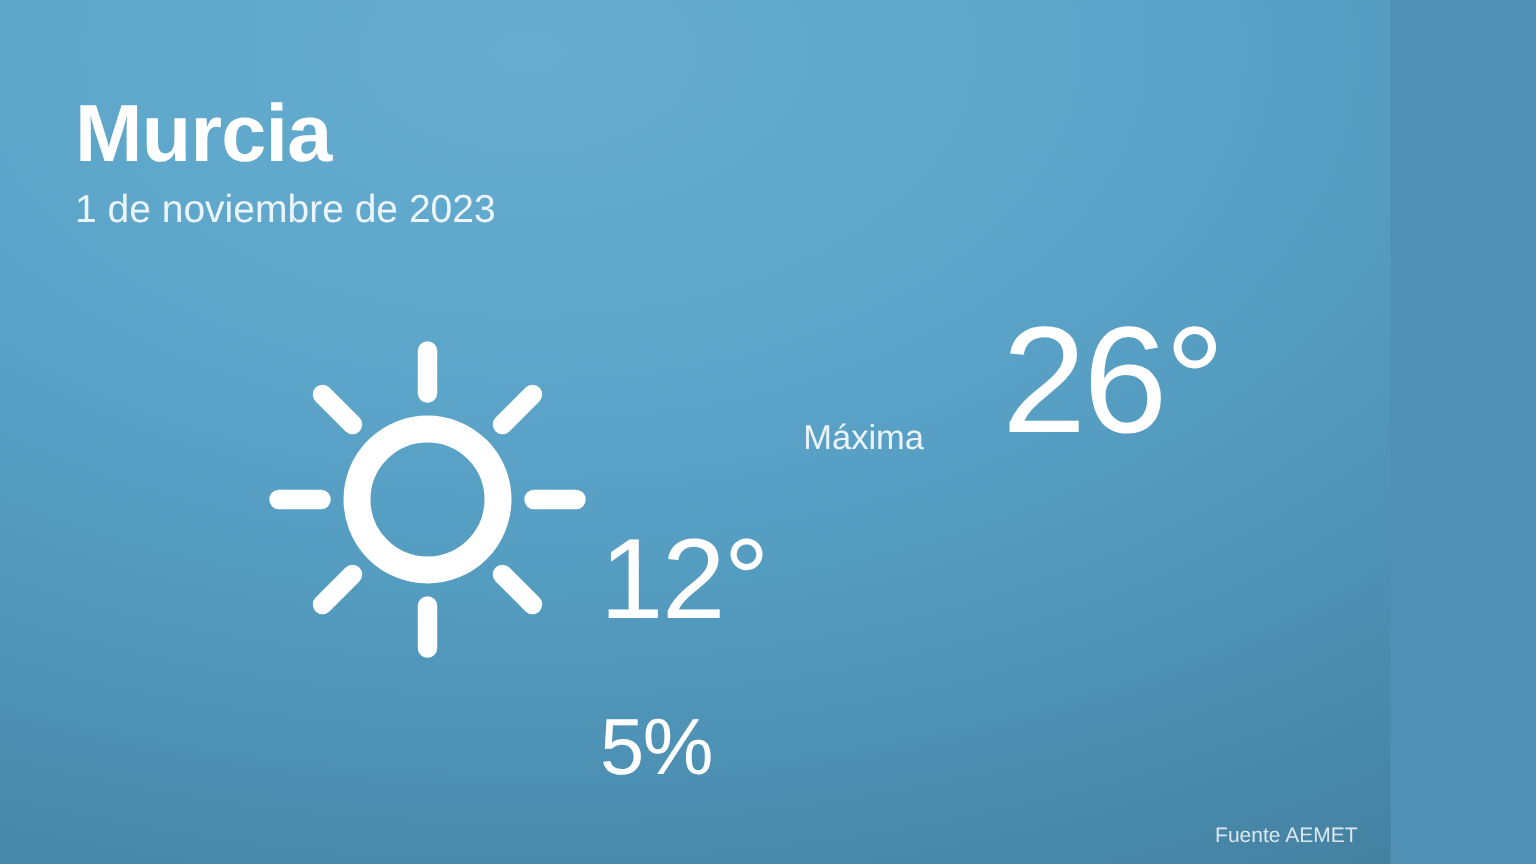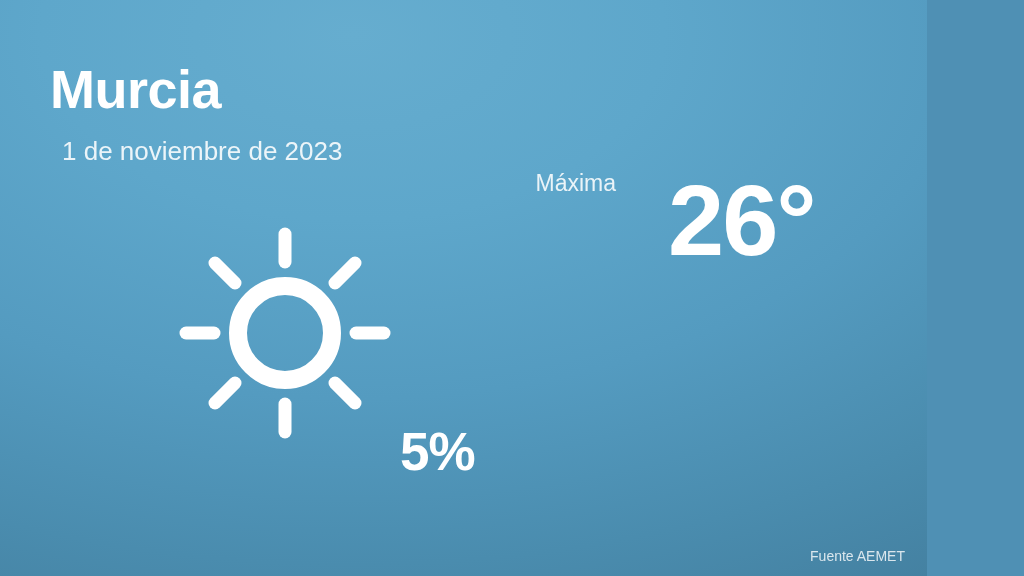--- a/index.html
+++ b/index.html
@@ -33,21 +33,21 @@
   #city-title {
     margin: 0;
     font-size: 54px;
     font-weight: bold;
     line-height: 1.0;
     color: #ffffff;
     letter-spacing: -0.5px;
     white-space: nowrap;
   }
   #date-subtitle {
-    margin: 12px;
+    margin: 0;
     padding-top: 10px;
     font-size: 26px;
     font-weight: normal;
     line-height: 1.0;
     color: rgba(255,255,255,0.88);
     white-space: nowrap;
   }
 
   
   #icon-wrap {
@@ -65,36 +65,36 @@
 
   
   #readings {
     position: absolute;
     left: 400px;
     top: 170px;
     width: 600px;
   }
   .reading-row {
     display: flex;
-    align-items: flex-start;
+    align-items: flex-end;
     width: 100%;
   }
   .reading-label {
     flex: 0 0 268px;
     text-align: right;
     padding-right: 52px;
     box-sizing: border-box;
     color: rgba(255,255,255,0.87);
     font-size: 23px;
     font-weight: normal;
     white-space: nowrap;
   }
   .reading-value {
     color: #ffffff;
-    font-weight: bold;
+    font-weight: normal;
     line-height: 1.0;
     white-space: nowrap;
   }
 
   #row-max { height: 135px; }
   #row-max .reading-value { font-size: 101px; letter-spacing: -2px; }
 
   #row-min { height: 120px; }
   #row-min .reading-value { font-size: 76px; letter-spacing: -1px; }
 
@@ -140,20 +140,21 @@
   </div>
 
   <div id="readings">
 
     <div class="reading-row" id="row-max">
       <div class="reading-label">Máxima</div>
       <div class="reading-value">26°</div>
     </div>
 
     <div class="reading-row" id="row-min">
+      <div class="reading-value">12°</div>
     </div>
 
     <div class="reading-row" id="row-precip">
       <div class="reading-value">5%</div>
     </div>
 
   </div>
 
   <div id="source-text">Fuente AEMET</div>
 

